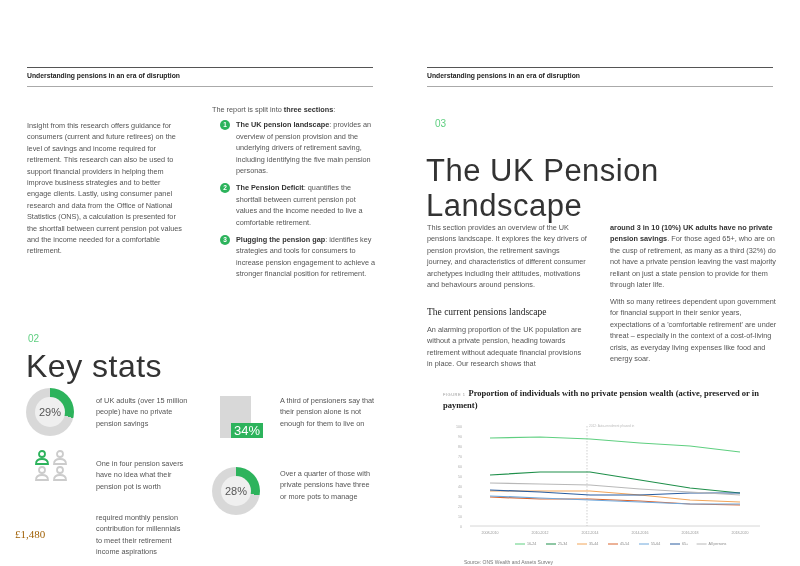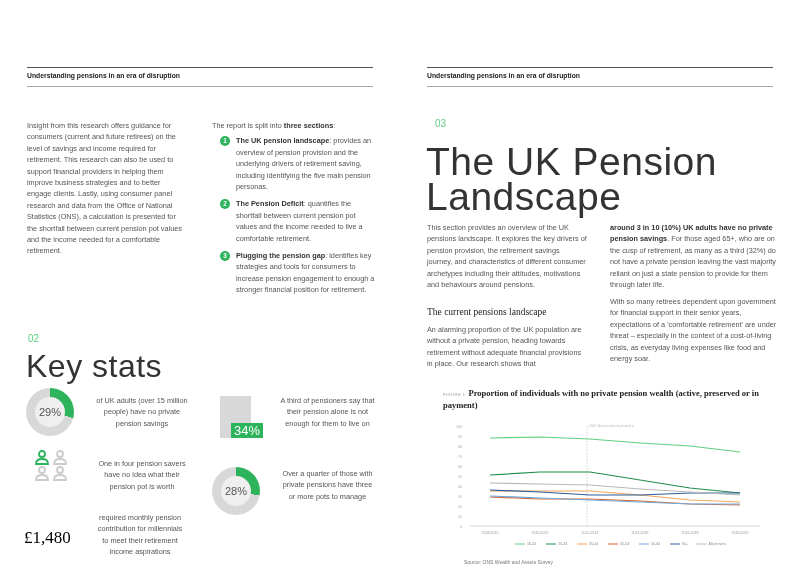--- a/index.html
+++ b/index.html
@@ -14,48 +14,48 @@
   .ftr-link { position:absolute; left:27px; top:545px; font-size:6.5px; color:#3b6fb6; text-decoration:underline; }
   .ftr-num { position:absolute; right:27px; top:545px; font-size:6.5px; color:#444; }
   .body { font-size:7.3px; line-height:11.4px; color:#555; }
   .sec-num { font-size:10px; color:#5fcf80; }
   .big-title { font-size:32px; font-weight:300; color:#333; line-height:32px; letter-spacing:0.5px; }
   .list-item { position:relative; padding-left:24px; margin-bottom:6px; }
   .bullet { position:absolute; left:8px; top:1px; width:10px; height:10px; border-radius:50%; background:#2db35c; color:#fff; font-size:6.5px; font-weight:bold; text-align:center; line-height:10px; }
   b { color:#333; }
   .donut { position:absolute; width:48px; height:48px; border-radius:50%; }
   .donut-inner { position:absolute; left:9px; top:9px; width:30px; height:30px; border-radius:50%; background:#efefef; font-size:11px; color:#555; text-align:center; line-height:30px; }
-  .stat-text { position:absolute; font-size:7.3px; line-height:11.4px; color:#555;text-align:center; }
+  .stat-text { position:absolute; font-size:7.3px; line-height:11.4px; color:#555; }
   .serif { font-family:"Liberation Serif", serif; }
 </style>
 </head>
 <body>
 
 <div class="page" id="p5">
   <div class="hdr-top"></div>
   <div class="hdr-text">Understanding pensions in an era of disruption</div>
   <div class="hdr-bot"></div>
 
   <div class="body" style="position:absolute; left:27px; top:80px; width:158px;">Insight from this research offers guidance for consumers (current and future retirees) on the level of savings and income required for retirement. This research can also be used to support financial providers in helping them improve business strategies and to better engage clients.  Lastly, using consumer panel research and data from the Office of National Statistics (ONS), a calculation is presented for the shortfall between current pension pot values and the income needed for a comfortable retirement.</div>
 
-  <div class="body" style="position:absolute; left:212px; top:80px; width:165px;">
+  <div class="body" style="position:absolute; left:212px; top:64px; width:165px;">
     <div style="margin-bottom:4px;">
       <span>The report is split into </span><b>three sections</b><span>:</span>
     </div>
     <div class="list-item">
       <span class="bullet">1</span>
       <b>The UK pension landscape</b><span>: provides an overview of pension provision and the underlying drivers of retirement saving, including identifying the five main pension personas.</span>
     </div>
     <div class="list-item">
       <span class="bullet">2</span>
       <b>The Pension Deficit</b><span>: quantifies the shortfall between current pension pot values and the income needed to live a comfortable retirement.</span>
     </div>
     <div class="list-item">
       <span class="bullet">3</span>
-      <b>Plugging the pension gap</b><span>: identifies key strategies and tools for consumers to increase pension engagement to enough a stronger financial position for retirement.</span>
+      <b>Plugging the pension gap</b><span>: identifies key strategies and tools for consumers to increase pension engagement to achieve a stronger financial position for retirement.</span>
     </div>
   </div>
 
   <div class="sec-num" style="position:absolute; left:28px; top:293px;">02</div>
   <div class="big-title" style="position:absolute; left:26px; top:310px;">Key stats</div>
 
   <div class="donut" style="left:26px; top:348px; background:conic-gradient(#2db35c 0 29%, #d8d8d8 29% 100%);">
     <div class="donut-inner">29%</div>
   </div>
   <div class="stat-text" style="left:96px; top:355px; width:92px;">of UK adults (over 15 million people) have no private pension savings</div>
@@ -79,35 +79,35 @@
       </g>
     </svg>
   </div>
   <div class="stat-text" style="left:96px; top:418px; width:92px;">One in four pension savers have no idea what their pension pot is worth</div>
 
   <div class="donut" style="left:212px; top:427px; background:conic-gradient(#2db35c 0 28%, #d8d8d8 28% 100%);">
     <div class="donut-inner">28%</div>
   </div>
   <div class="stat-text" style="left:280px; top:428px; width:95px;">Over a quarter of those with private pensions have three or more pots to manage</div>
 
-  <div class="serif" style="position:absolute; left:24px; top:488px; font-size:17px; color:#000000;">£1,480</div>
+  <div class="serif" style="position:absolute; left:15px; top:488px; font-size:11px; color:#a16207;">£1,480</div>
   <div class="stat-text" style="left:96px; top:472px; width:88px;">required monthly pension contribution for millennials to meet their retirement income aspirations</div>
 
   <div class="ftr-line"></div>
   <a class="ftr-link">nutmeg.com/pensions</a>
   <div class="ftr-num">5</div>
 </div>
 
 <div class="page" id="p6">
   <div class="hdr-top"></div>
   <div class="hdr-text">Understanding pensions in an era of disruption</div>
   <div class="hdr-bot"></div>
 
   <div class="sec-num" style="position:absolute; left:28px; top:78px;padding-left:7px;">03</div>
-  <div class="big-title" style="position:absolute; left:26px; top:104px; font-size:39px; line-height:35px;">
+  <div class="big-title" style="position:absolute; left:26px; top:113px; font-size:31px; line-height:35px;">
     <div>The UK Pension</div>
     <div>Landscape</div>
   </div>
 
   <div class="body" style="position:absolute; left:27px; top:182px; width:160px;">This section provides an overview of the UK pensions landscape. It explores the key drivers of pension provision, the retirement savings journey, and characteristics of different consumer archetypes including their attitudes, motivations and behaviours around pensions.</div>
 
   <div class="serif" style="position:absolute; left:27px; top:267px; font-size:9.5px; font-weight:normal; color:#222;">The current pensions landscape</div>
   <div class="body" style="position:absolute; left:27px; top:284px; width:160px;">An alarming proportion of the UK population are without a private pension, heading towards retirement without adequate financial provisions in place. Our research shows that</div>
 
   <div class="body" style="position:absolute; left:210px; top:182px; width:168px;">

